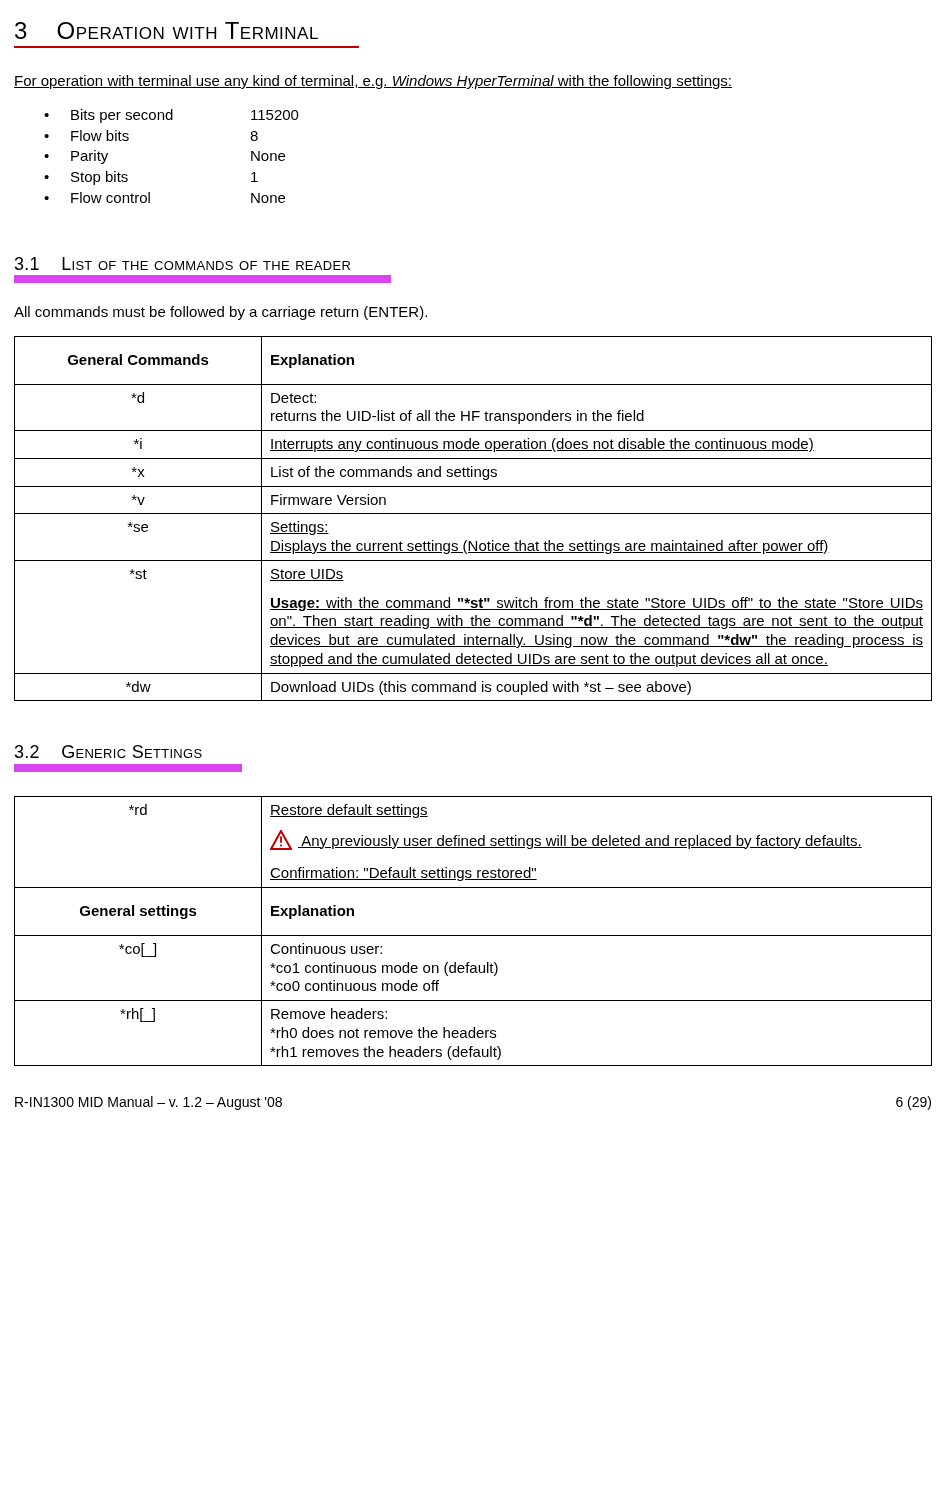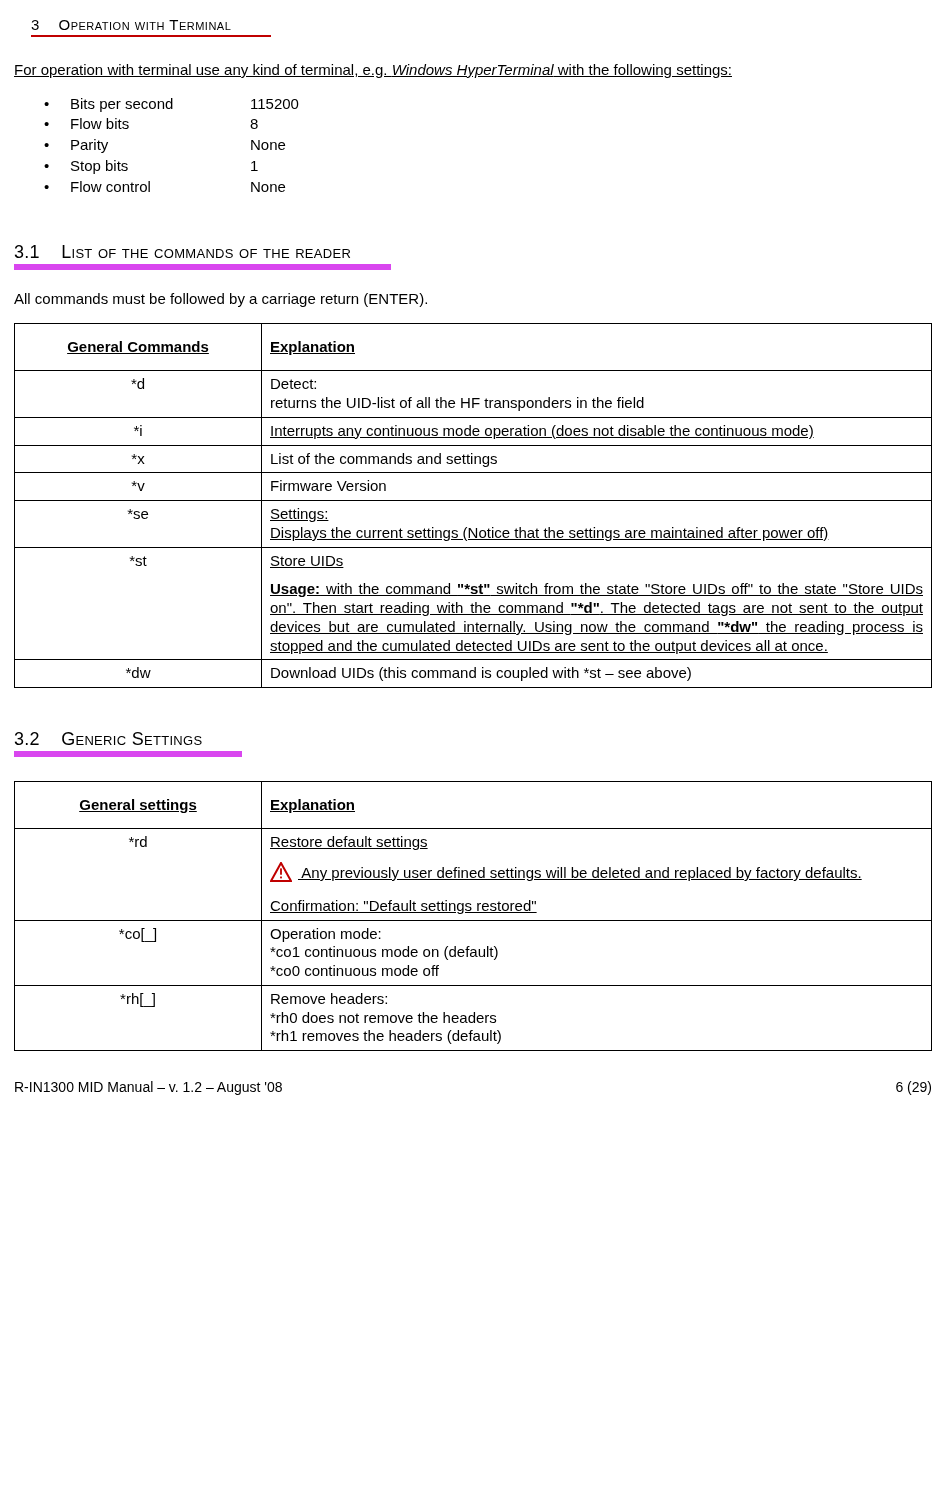--- a/index.html
+++ b/index.html
@@ -6,43 +6,43 @@
     font-family: Arial, Helvetica, sans-serif;
     font-size: 15px;
     color: #000;
     margin: 0;
     padding: 12px 14px 8px 14px;
     width: 946px;
     box-sizing: border-box;
     line-height: 1.25;
   }
   .heading {
-    font-size: 15px;
+    font-size: 24px;
     font-variant: small-caps;
     letter-spacing: 0.5px;
     display: inline-block;
     padding-bottom: 2px;
-    margin: 4px 0 16px 17px;
+    margin: 4px 0 16px 0;
   }
   .heading .num { font-variant: normal; }
   .heading-underline {
     display: inline-block;
     border-bottom: 2px solid #c00000;
     padding-right: 40px;
   }
   .sub-heading {
     font-size: 18px;
     font-variant: small-caps;
     letter-spacing: 0.3px;
     display: inline-block;
     margin: 26px 0 14px 0;
   }
   .sub-underline {
     display: inline-block;
-    border-bottom: 6px solid #d946ef;
+    border-bottom: 8px solid #d946ef;
     padding-right: 40px;
   }
   p { margin: 6px 0 14px 0; text-align: justify; }
   ul.settings-list {
     margin: 6px 0 18px 30px;
     padding: 0;
     list-style: none;
   }
   ul.settings-list li {
     display: flex;
@@ -57,21 +57,20 @@
   }
   table.cmd th, table.cmd td {
     border: 1px solid #000;
     padding: 4px 8px;
     vertical-align: top;
     text-align: left;
   }
   table.cmd th {
     font-weight: bold;
     padding: 14px 8px;
-    text-decoration: underline;
   }
   table.cmd td.col1 {
     width: 230px;
     text-align: center;
   }
   .justify { text-align: justify; text-decoration: underline; }
   .narrow { font-family: "Arial Narrow", Arial, sans-serif; letter-spacing: 0; }
   .bold { font-weight: bold; }
   .italic { font-style: italic; }
   .warn-icon {
@@ -195,43 +194,43 @@
 <div class="sub-heading">
   <span class="sub-underline">
     <span class="num">3.2</span>&nbsp;&nbsp;&nbsp;
     <span>Generic Settings</span>
   </span>
 </div>
 
 <table class="cmd">
   <tbody>
       <tr>
-    <th class="col1" style="text-align:center">General settings</th>
-    <th>Explanation</th>
-  </tr>
-  <tr>
     <td class="col1">*rd</td>
     <td class="justify explain-block">
       <p>Restore default settings</p>
       <p>
         <span class="warn-icon">
           <svg width="22" height="20" viewBox="0 0 24 22">
             <polygon points="12,1 23,21 1,21" fill="#fff" stroke="#c00000" stroke-width="2.2"></polygon>
             <rect x="11" y="7" width="2" height="7" fill="#c00000"></rect>
             <rect x="11" y="16" width="2" height="2" fill="#c00000"></rect>
           </svg>
         </span><span> Any previously user defined settings will be deleted and replaced by factory defaults.</span>
       </p>
       <p class="narrow">Confirmation: "Default settings restored"</p>
     </td>
   </tr>
   <tr>
+    <th class="col1" style="text-align:center">General settings</th>
+    <th>Explanation</th>
+  </tr>
+  <tr>
     <td class="col1">*co[_]</td>
     <td>
-      <span>Operation mode:</span><br>
+      <span>Continuous user:</span><br>
       <span>*co1 continuous  mode on (default)</span><br>
       <span>*co0 continuous mode off</span>
     </td>
   </tr>
   <tr>
     <td class="col1">*rh[_]</td>
     <td>
       <span>Remove headers:</span><br>
       <span>*rh0  does not remove the headers</span><br>
       <span>*rh1 removes the headers (default)</span>

